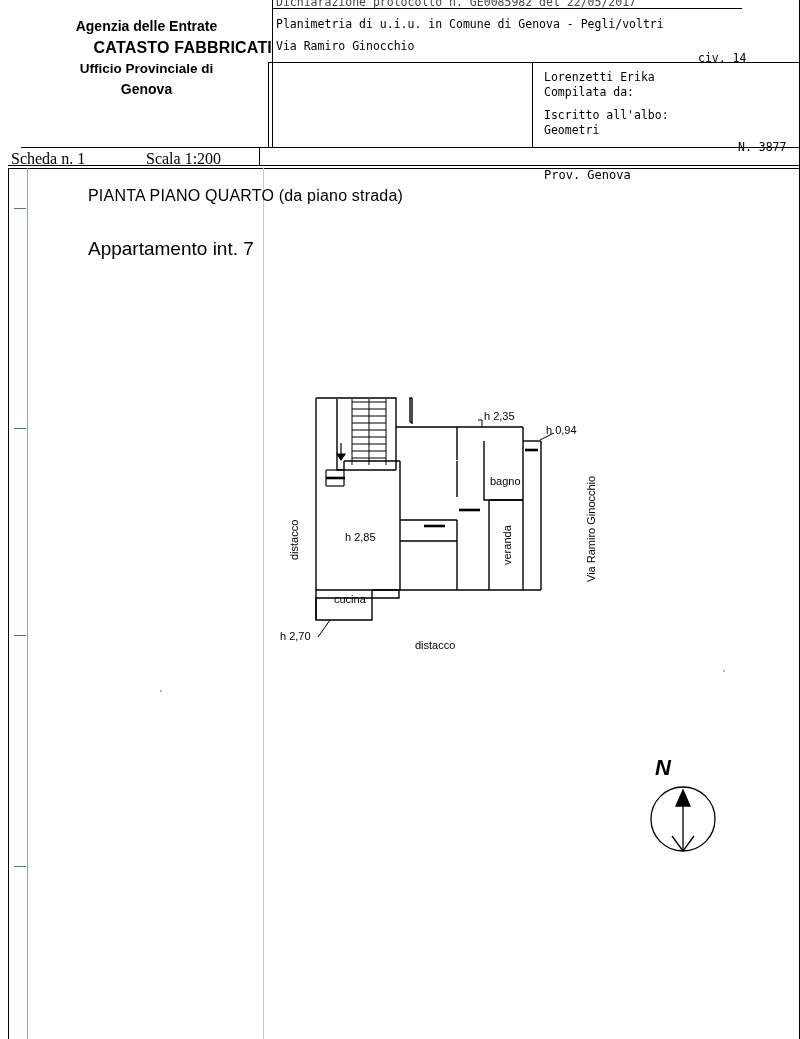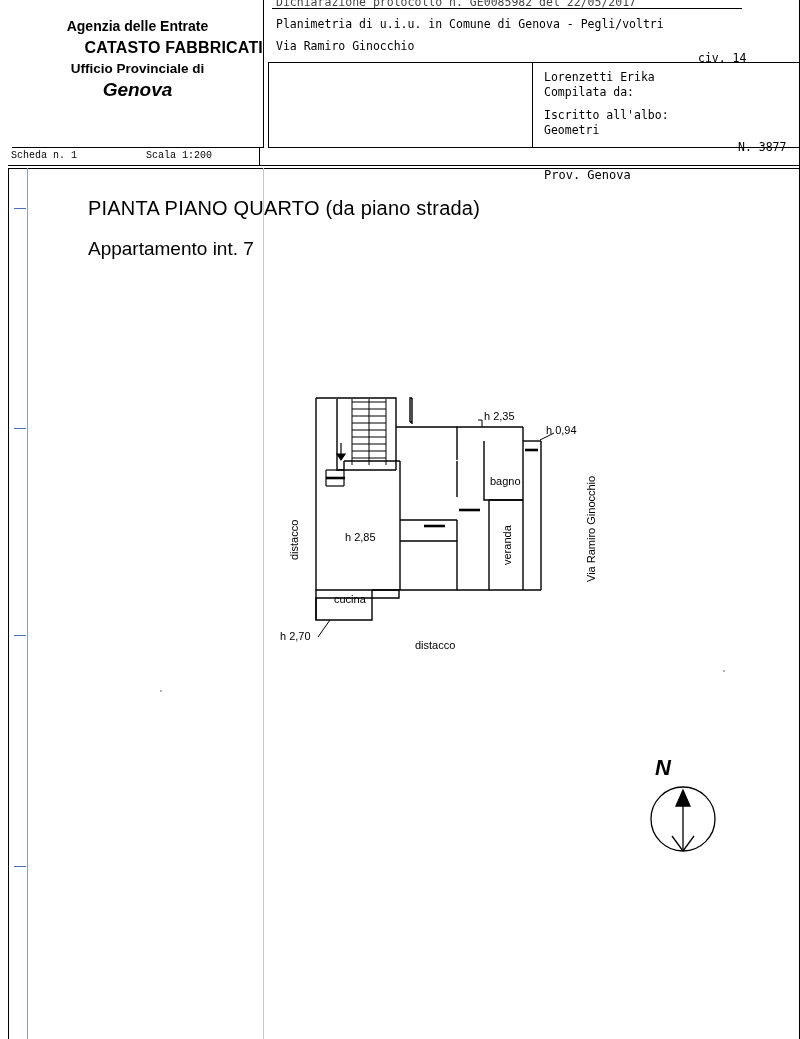--- a/index.html
+++ b/index.html
@@ -23,36 +23,36 @@
 
   
   .header {
     position: absolute;
     left: 0; top: 0;
     width: 800px;
     height: 166px;
   }
   .hdr-left {
     position: absolute;
-    left: 12px; top: 0;
+    left: 21px; top: 0;
     width: 252px;
     height: 148px;
     border-right: 1px solid #000;
     border-bottom: 1px solid #000;
     text-align: center;
     font-weight: bold;
     font-size: 14.5px;
     line-height: 21px;
     padding-top: 16px;
     box-sizing: border-box;
   }
   .hdr-left .ln1 { font-size: 14px; }
   .hdr-left .ln2 { font-size: 16px; letter-spacing: 0.2px; text-align: right; }
   .hdr-left .ln3 { font-size: 13.5px; }
-  .hdr-left .ln4 { font-size: 19px; font-style: italic; }
+  .hdr-left .ln4 { font-size: 14px; }
 
   .hdr-right {
     position: absolute;
     left: 268px; top: 0;
     width: 532px;
     font-family: "DejaVu Sans Mono", monospace;
     font-size: 11.5px;
     line-height: 17px;
   }
   .hdr-line-strike {
@@ -138,22 +138,22 @@
     font-size: 11.5px;
   }
   .scheda-box {
     position: absolute;
     left: 8px; top: 148px;
     width: 252px;
     height: 18px;
     border-right: 1px solid #000;
     border-bottom: 1px solid #000;
     box-sizing: border-box;
-    font-family: Liberation Mono, monospace;
-    font-size: 10px;
+    font-family: Liberation Serif, serif;
+    font-size: 16px;
   }
   .scheda-n { position: absolute; left: 3px; top: 2px; }
   .scala { position: absolute; left: 138px; top: 2px; text-align: center; }
 
   .hdr-bottom-rule {
     position: absolute;
     left: 260px; top: 165px;
     width: 540px; height: 1px;
     background: #000;
   }
@@ -192,22 +192,22 @@
   .col-div {
     position: absolute;
     left: 263px; top: 168px;
     width: 1px; height: 871px;
     background: #c8c8c8;
   }
 
   
   .title-1 {
     position: absolute;
-    left: 88px; top: 197px;
-    font-size: 20px;
+    left: 88px; top: 187px;
+    font-size: 16px;
     letter-spacing: 0.2px;
   }
   .title-2 {
     position: absolute;
     left: 88px; top: 238px;
     font-size: 19px;
   }
 
   
   .plan { position: absolute; left: 0; top: 0; width: 800px; height: 1039px; }

